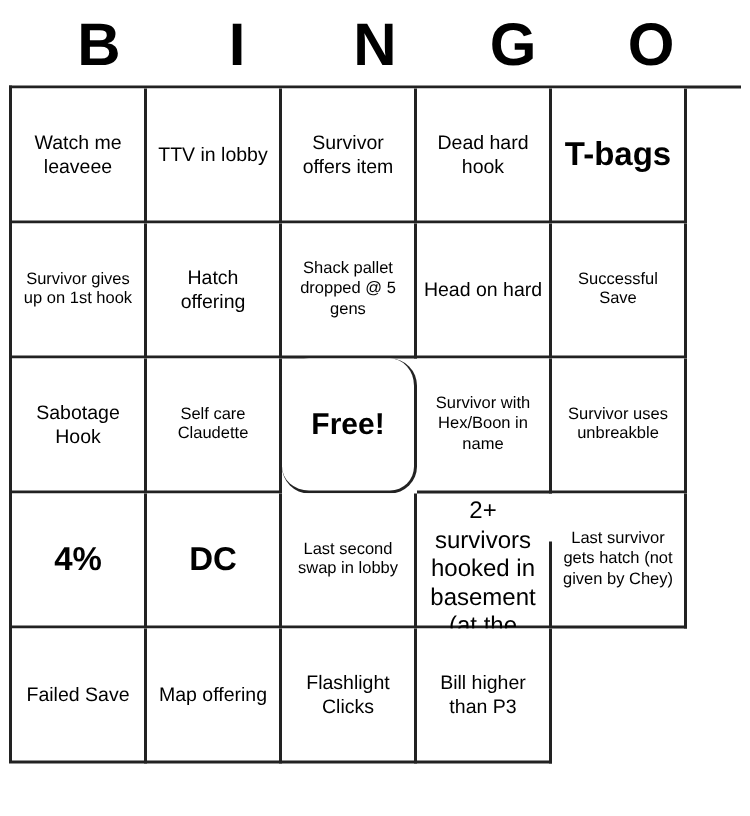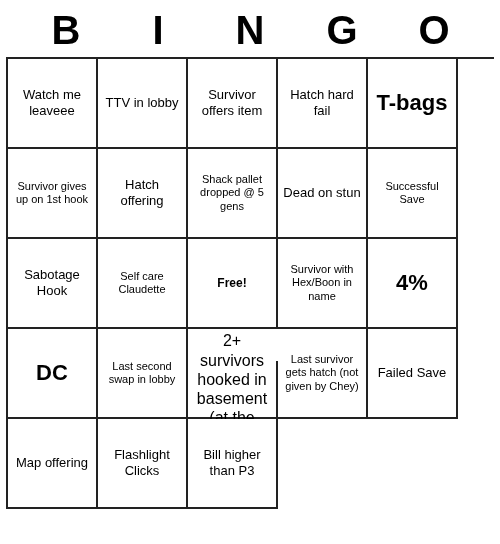--- a/index.html
+++ b/index.html
@@ -40,22 +40,23 @@
       display: flex;
       align-items: center;
       justify-content: center;
       text-align: center;
       padding: 4px;
       font-size: 13px;
       line-height: 1.2;
       background: #fff;
     }
     .bingo-cell.free {
-      font-size: 12px;
+      font-size: 20px;
       font-weight: bold;
+      border-radius: 18px;
     }
     .bingo-cell.large-text {
       font-size: 22px;
       font-weight: bold;
     }
   </style>
 </head>
 <body>
 
 <div class="bingo-title">
@@ -63,31 +64,32 @@
     <div class="bingo-letter">I</div>
     <div class="bingo-letter">N</div>
     <div class="bingo-letter">G</div>
     <div class="bingo-letter">O</div>
   </div>
 
 <div class="bingo-grid">
 <div class="bingo-cell">Watch me leaveee</div>
     <div class="bingo-cell">TTV in lobby</div>
     <div class="bingo-cell">Survivor offers item</div>
-    <div class="bingo-cell">Hatch hard fail</div>
+    <div class="bingo-cell">Dead hard hook</div>
     <div class="bingo-cell large-text">T-bags</div>
     <div class="bingo-cell" style="font-size: 11px;">Survivor gives up on 1st hook</div>
     <div class="bingo-cell">Hatch offering</div>
     <div class="bingo-cell" style="font-size: 11px; text-align: center;">Shack pallet dropped @ 5 gens</div>
-    <div class="bingo-cell">Dead on stun</div>
+    <div class="bingo-cell">Head on hard</div>
     <div class="bingo-cell" style="font-size: 11px;">Successful Save</div>
     <div class="bingo-cell">Sabotage Hook</div>
     <div class="bingo-cell" style="font-size: 11px;">Self care Claudette</div>
     <div class="bingo-cell free">Free!</div>
     <div class="bingo-cell" style="font-size: 11px;">Survivor with Hex/Boon in name</div>
+    <div class="bingo-cell" style="font-size: 11px;">Survivor uses unbreakble</div>
     <div class="bingo-cell large-text">4%</div>
     <div class="bingo-cell large-text">DC</div>
     <div class="bingo-cell" style="font-size: 11px;">Last second swap in lobby</div>
     <div class="bingo-cell" style="font-size: 16px; margin-top: 32px;">2+ survivors hooked in basement (at the same time)</div>
     <div class="bingo-cell" style="font-size: 11px;">Last survivor gets hatch (not given by Chey)</div>
     <div class="bingo-cell">Failed Save</div>
     <div class="bingo-cell">Map offering</div>
     <div class="bingo-cell">Flashlight Clicks</div>
     <div class="bingo-cell">Bill higher than P3</div>
   </div>

